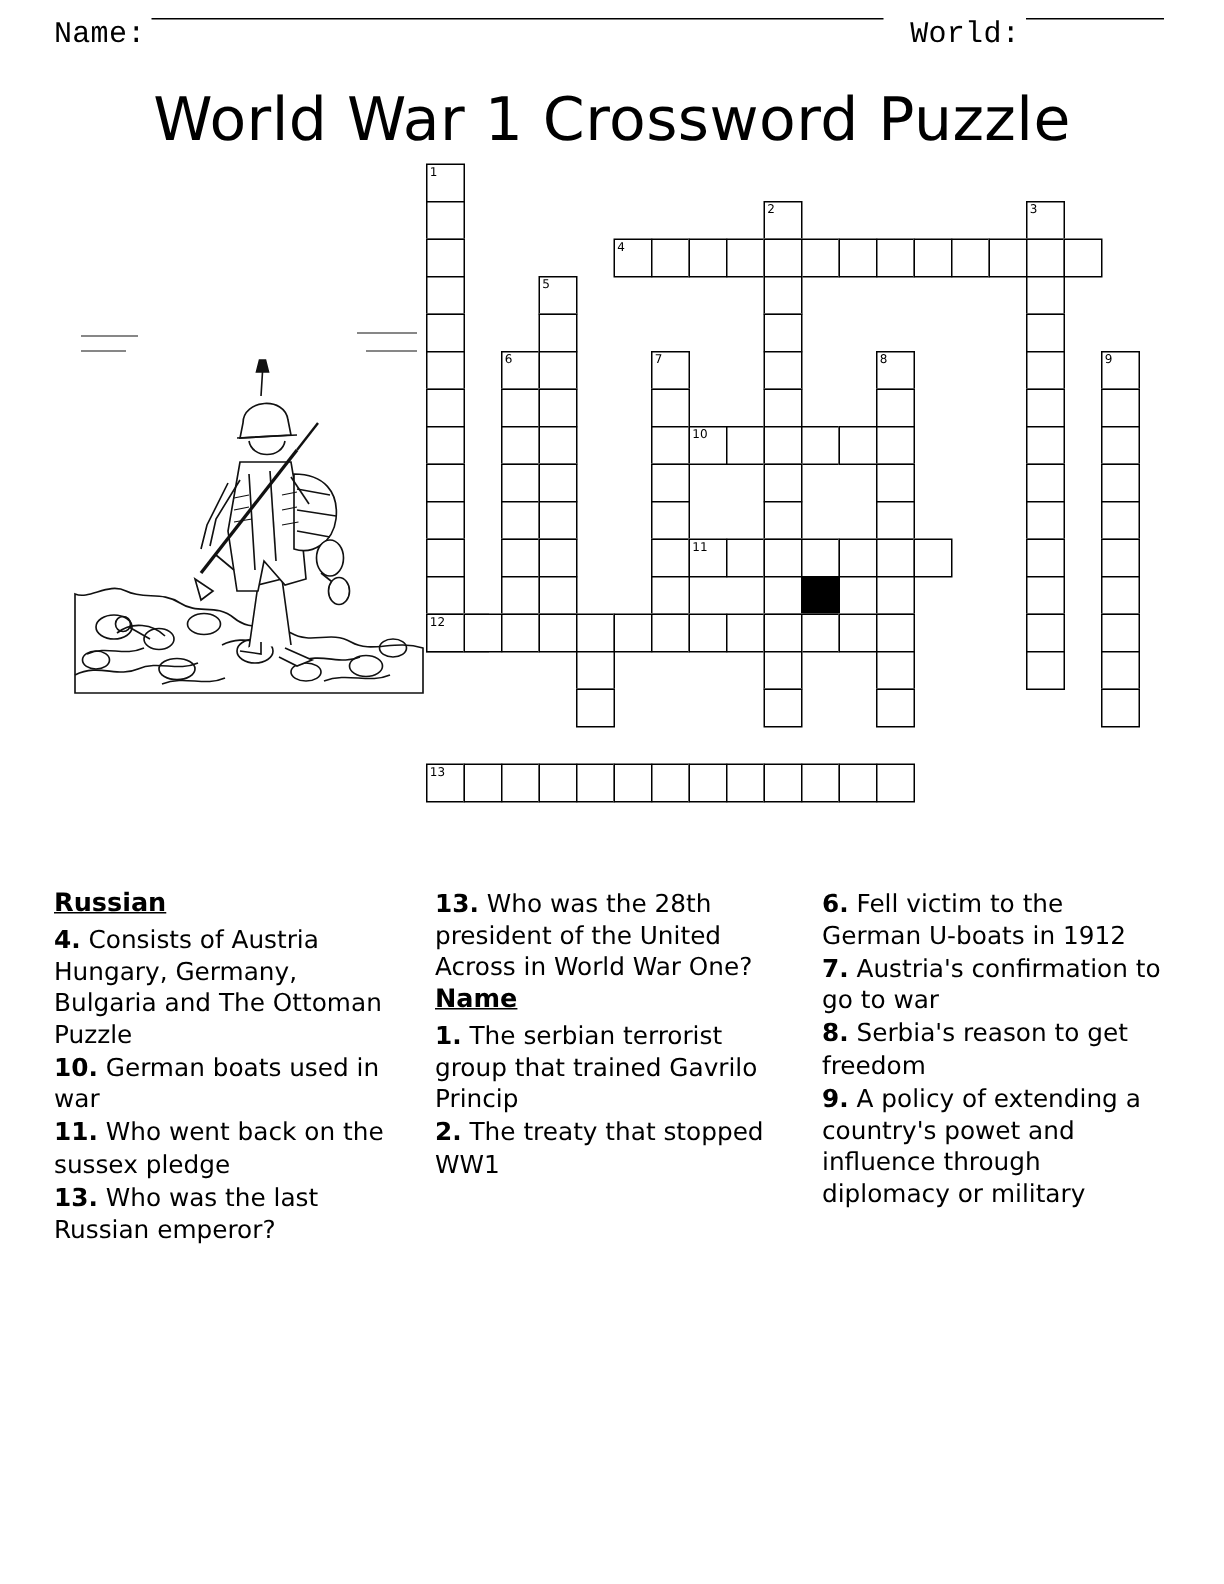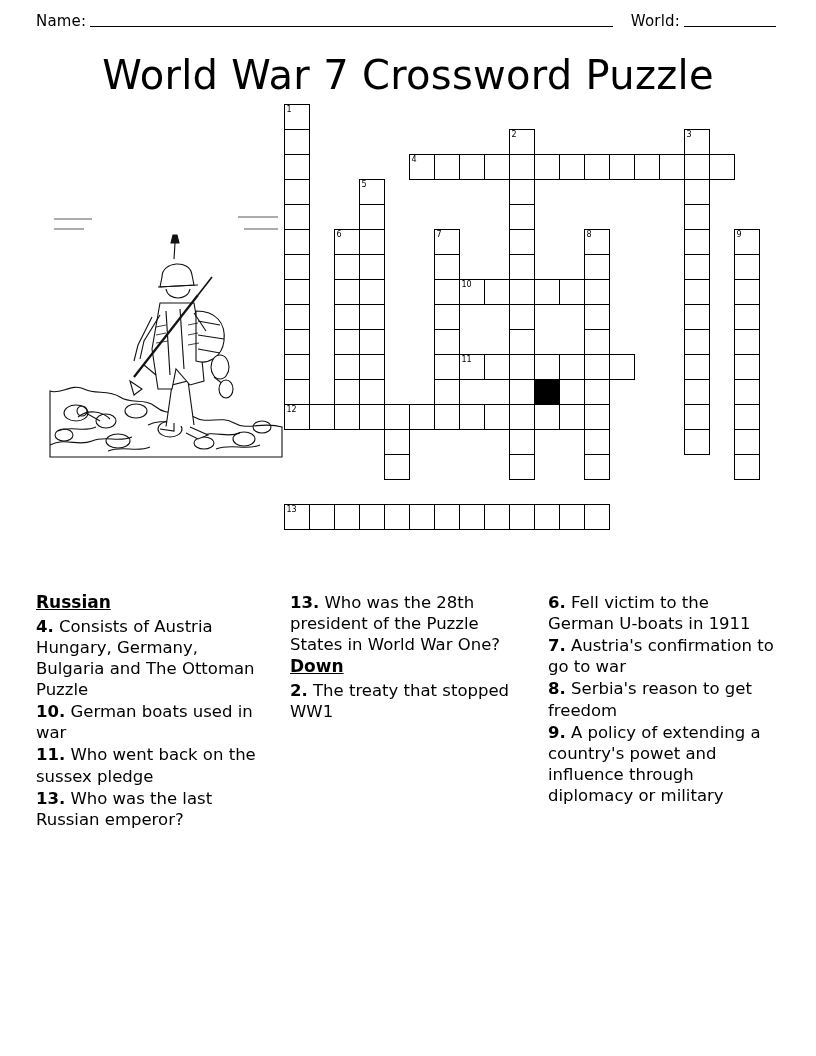--- a/index.html
+++ b/index.html
@@ -18,24 +18,25 @@
   .page {
     position: relative;
     width: 816px;
     height: 1056px;
     box-sizing: border-box;
     padding: 10px 36px 0 36px;
   }
   
   .namedate {
     display: flex;
-    align-items: flex-end;
-    font-size: 15px;
+    align-items: flex-start;
+    font-size: 20px;
     letter-spacing: 0.2px;
     padding-top: 2px;
+    font-family: Liberation Mono, monospace;
   }
   .namedate .lbl { white-space: nowrap; }
   .namedate .rule {
     flex: 1 1 auto;
     border-bottom: 1px solid #000;
     margin: 0 4px 3px 4px;
     height: 0;
   }
   .namedate .rule.short {
     flex: 0 0 92px;
@@ -125,21 +126,21 @@
 
 <div class="page">
 
   <div class="namedate">
     <span class="lbl">Name:</span>
     <span class="rule"></span>
     <span class="lbl date-lbl">World:</span>
     <span class="rule short"></span>
   </div>
 
-  <h1 class="title">World War 7 Crossword Puzzle</h1>
+  <h1 class="title">World War 1 Crossword Puzzle</h1>
 
   <div class="main">
 
     <div class="clipart">
       <svg width="236" height="265" viewBox="0 0 236 265" xmlns="http://www.w3.org/2000/svg">
         <g fill="none" stroke="#111" stroke-width="1.1">
 
           <path d="M2 258 L234 258 L234 228 C214 222 200 232 186 224 C172 216 160 226 146 218
                    C132 210 120 218 108 208 C96 198 84 206 72 198 C60 190 48 196 36 190
                    C24 184 12 196 2 192 Z" fill="#fff"></path>
@@ -383,33 +384,37 @@
       </div>
       <div class="clue">
         <span class="n">13.</span>
         <span>Who was the last Russian emperor?</span>
       </div>
     </div>
 
     <div class="col mid">
       <div class="clue">
         <span class="n">13.</span>
-        <span>Who was the 28th president of the Puzzle States in World War One?</span>
-      </div>
-      <div class="heading">Down</div>
+        <span>Who was the 28th president of the United Across in World War One?</span>
+      </div>
+      <div class="heading">Name</div>
+      <div class="clue">
+        <span class="n">1.</span>
+        <span>The serbian terrorist group that trained Gavrilo Princip</span>
+      </div>
       <div class="clue">
         <span class="n">2.</span>
         <span>The treaty that stopped WW1</span>
       </div>
     </div>
 
     <div class="col right">
       <div class="clue">
         <span class="n">6.</span>
-        <span>Fell victim to the German U-boats in 1911</span>
+        <span>Fell victim to the German U-boats in 1912</span>
       </div>
       <div class="clue">
         <span class="n">7.</span>
         <span>Austria's confirmation to go to war</span>
       </div>
       <div class="clue">
         <span class="n">8.</span>
         <span>Serbia's reason to get freedom</span>
       </div>
       <div class="clue">

